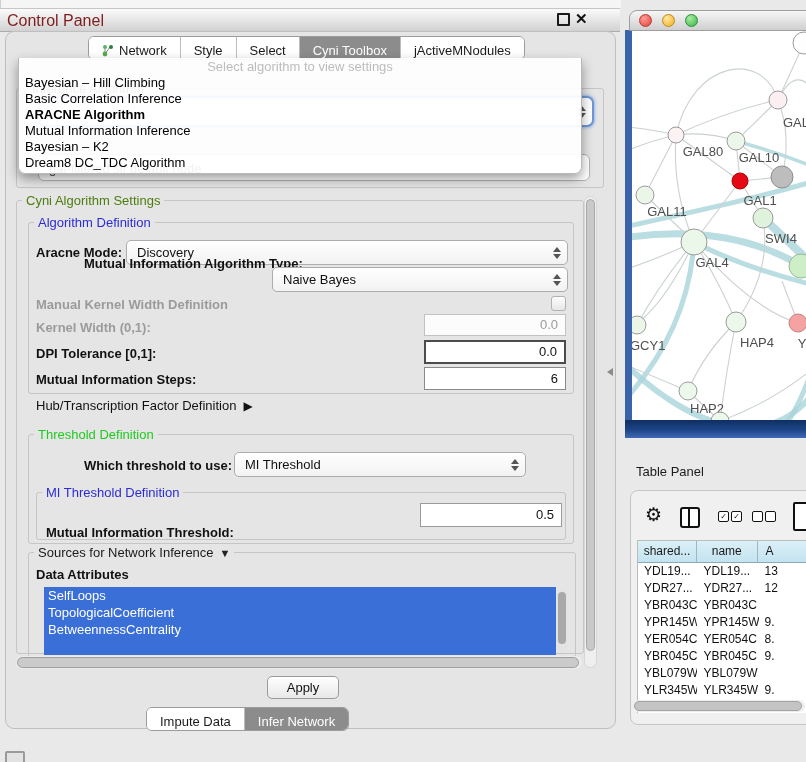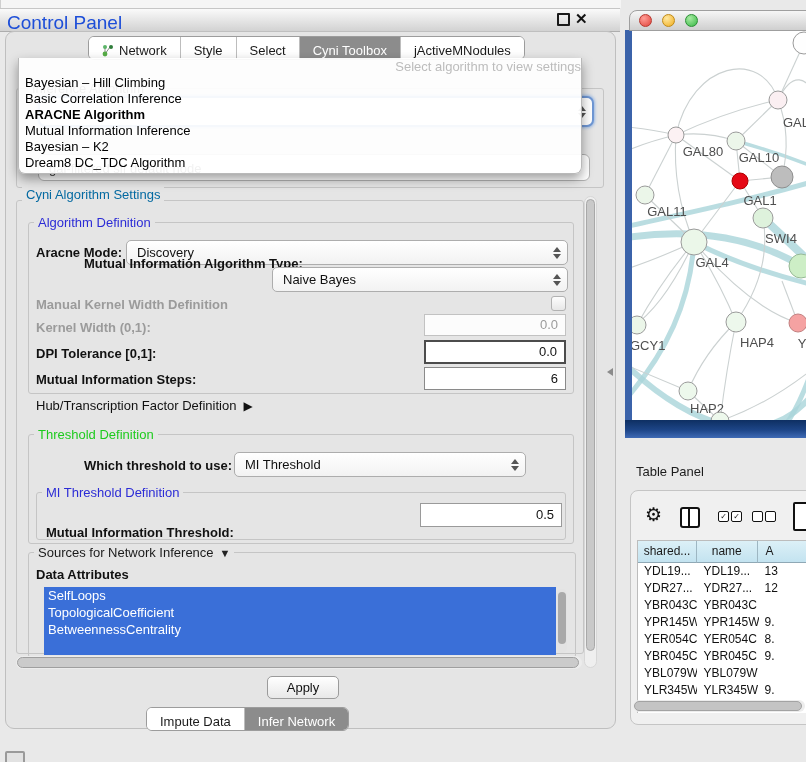--- a/index.html
+++ b/index.html
@@ -1,21 +1,21 @@
 <!DOCTYPE html>
 <html><head>
 <meta charset="utf-8">
 <style>
   html,body{margin:0;padding:0;background:#e9e9e9;font-family:"Liberation Sans",sans-serif;}
   #screen{position:relative;width:806px;height:762px;background:#e9e9e9;overflow:hidden;}
   .abs{position:absolute;}
   
   #top-strip{left:0;top:0;width:620px;height:8px;background:#f5f5f5;border-left:1px solid #cfcfcf;}
   #cp-titlebar{left:0;top:8px;width:620px;height:22px;background:linear-gradient(#fafafa,#d2d2d2);border-top:1px solid #c6c6c6;border-bottom:1px solid #adadad;}
-  #cp-title{left:7px;top:12px;font-size:19px;color:#1d4ed8;}
+  #cp-title{left:7px;top:12px;font-size:16px;color:#7f1d1d;}
   #cp-float{left:557px;top:13px;width:9px;height:9px;border:2px solid #1a1a1a;border-radius:1px;background:transparent;}
   #cp-close{left:575px;top:8px;font-size:15px;font-weight:bold;color:#111;line-height:22px;}
   #cp-body{left:5px;top:31px;width:609px;height:696px;background:#e5e5e5;border:1px solid #bfbfbf;border-radius:9px;}
   
   .tabbar{display:flex;height:22px;background:#ffffff;border:1px solid #9c9c9c;border-radius:6px;overflow:hidden;z-index:20;}
   #top-tab-bar{left:88px;top:36px;}
   #bottom-tab-bar{left:146px;top:707px;}
   .tab{display:flex;align-items:center;gap:5px;padding:13px 13px;font-size:13px;color:#1a1a1a;border-left:1px solid #bdbdbd;background:#fff;white-space:nowrap;}
   .tab:first-child{border-left:none;}
   .tab.selected{background:#8c8c8c;color:#fff;}
@@ -31,21 +31,21 @@
   .combo{background:linear-gradient(#ffffff,#f2f2f2);border:1px solid #adadad;border-radius:5px;font-size:13px;color:#111;line-height:23px;padding-left:10px;box-sizing:border-box;}
   .combo-arrows{position:absolute;right:7px;top:50%;width:8px;height:12px;transform:translateY(-50%);}
   .combo-arrows:before,.combo-arrows:after{content:"";position:absolute;left:1px;border-left:4px solid transparent;border-right:4px solid transparent;}
   .combo-arrows:before{top:0;border-bottom:5px solid #555;}
   .combo-arrows:after{bottom:0;border-top:5px solid #555;}
   .flabel{font-size:13px;font-weight:bold;color:#111;white-space:nowrap;}
   .flabel.disabled{color:#9b9b9b;}
   .num-input{background:#fff;font-size:13px;text-align:right;padding-right:7px;box-sizing:border-box;color:#111;}
   
   #cyni-group{left:16px;top:200px;width:566px;height:452px;}
-  #cyni-label{left:22px;top:187px;color:#0369a1;}
+  #cyni-label{left:22px;top:193px;color:#4d7c0f;}
   #algdef-group{left:28px;top:222px;width:544px;height:170px;}
   #algdef-label{left:34px;top:215px;color:#2c2cd6;}
   #aracne-label{left:36px;top:245px;}
   #combo-aracne{left:126px;top:240px;width:442px;height:25px;}
   #mitype-label{left:36px;top:256px;padding-left:48px;}
   #combo-mitype{left:272px;top:267px;width:296px;height:25px;}
   #manual-label{left:36px;top:297px;}
   #manual-checkbox{left:551px;top:296px;width:13px;height:13px;border:1px solid #b2b2b2;border-radius:3px;background:linear-gradient(#fdfdfd,#e7e7e7);}
   #kernel-label{left:36px;top:320px;}
   #input-kernel{left:424px;top:314px;width:142px;height:22px;border:1px solid #c2c2c2;color:#9b9b9b;line-height:20px;background:#fcfcfc;}
@@ -71,21 +71,21 @@
   .attr-item{height:17px;line-height:17px;font-size:13px;color:#fff;padding-left:4px;background:#3a6fd8;white-space:nowrap;}
   #attr-scroll{left:557px;top:589px;width:10px;height:64px;background:#e3e3e3;border-radius:5px;}
   #attr-scroll-thumb{left:1px;top:3px;width:8px;height:52px;background:#a9a9a9;border-radius:4px;}
   
   #h-scrollbar{left:16px;top:656px;width:566px;height:13px;background:#ececec;border-radius:7px;}
   #h-scroll-thumb{left:1px;top:1px;width:562px;height:11px;background:#cbcbcb;border:1px solid #9f9f9f;border-radius:6px;box-sizing:border-box;}
   #v-scrollbar{left:584px;top:196px;width:13px;height:472px;background:#efefef;border:1px solid #d7d7d7;border-radius:7px;box-sizing:border-box;}
   #v-scroll-thumb{left:1px;top:2px;width:9px;height:452px;background:#c9c9c9;border:1px solid #a8a8a8;border-radius:5px;box-sizing:border-box;}
   
   #algo-popup{left:18px;top:58px;width:562px;height:115px;background:rgba(255,255,255,0.93);border:1px solid #b9b9b9;border-top:none;border-radius:0 0 7px 7px;box-shadow:0 5px 12px rgba(0,0,0,0.38);z-index:50;}
-  #popup-placeholder{height:17px;line-height:17px;text-align:right;color:#bcbcbc;font-size:13px;}
+  #popup-placeholder{height:17px;line-height:17px;text-align:center;color:#bcbcbc;font-size:13px;}
   .popup-item{height:16px;line-height:16px;font-size:13px;color:#000;padding-left:6px;white-space:nowrap;}
   .popup-item.bold{font-weight:bold;}
   
   #apply-btn{left:267px;top:676px;width:70px;height:21px;background:linear-gradient(#ffffff,#e8e8e8);border:1px solid #9b9b9b;border-radius:5px;font-size:13px;color:#111;text-align:center;line-height:21px;}
   #corner-box{left:5px;top:751px;width:16px;height:13px;border:2px solid #9a9a9a;background:#e2e2e2;border-radius:2px;}
   
   #splitter-arrow{left:607px;top:368px;width:0;height:0;border-top:4px solid transparent;border-bottom:4px solid transparent;border-right:6px solid #8b8b8b;}
   
   #net-titlebar{left:629px;top:10px;width:180px;height:21px;background:linear-gradient(#f6f6f6,#cfcfcf);border:1px solid #9f9f9f;border-radius:8px 0 0 0;box-sizing:border-box;}
   .light{position:absolute;top:3px;width:13px;height:13px;border-radius:50%;box-sizing:border-box;}

